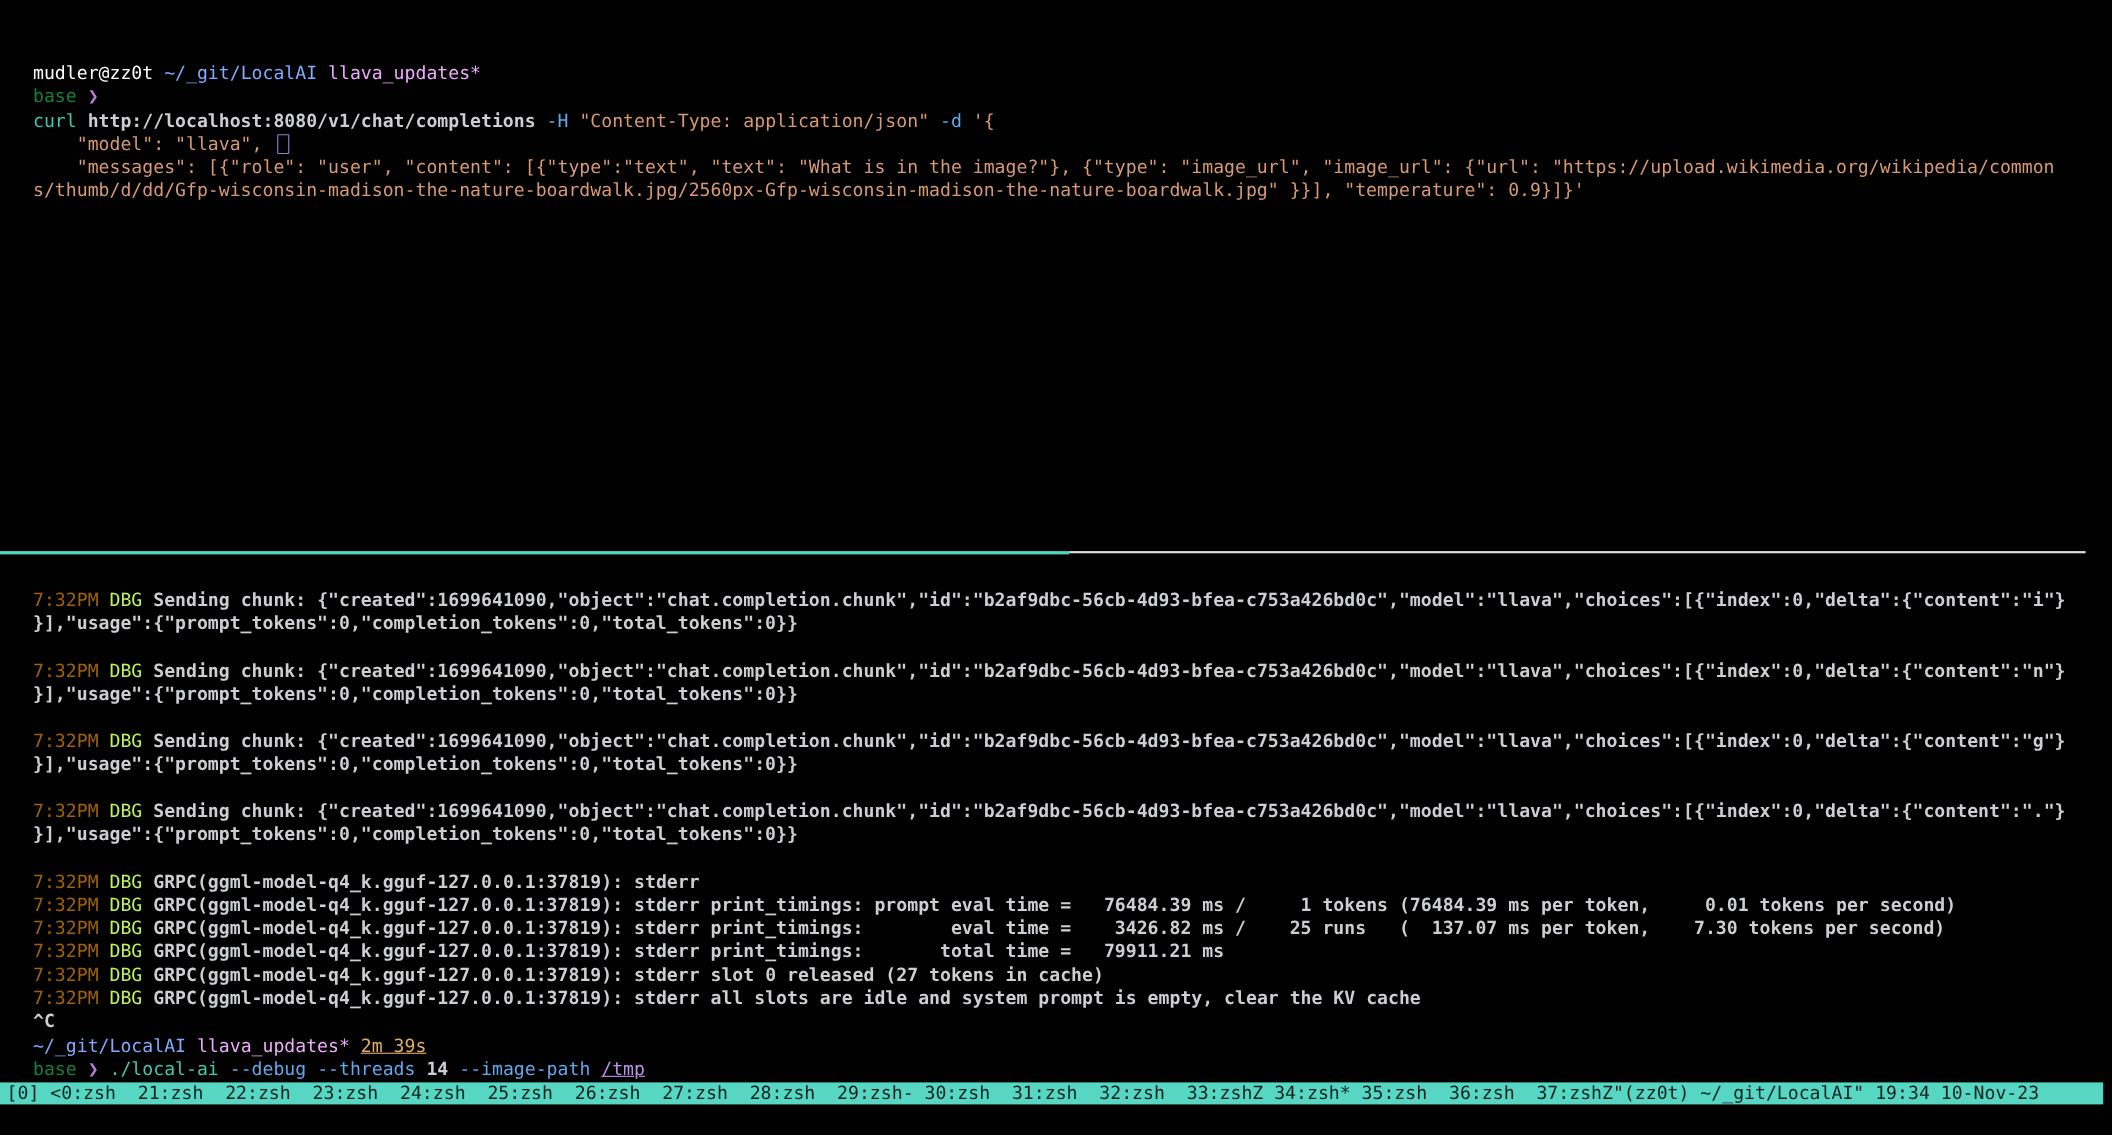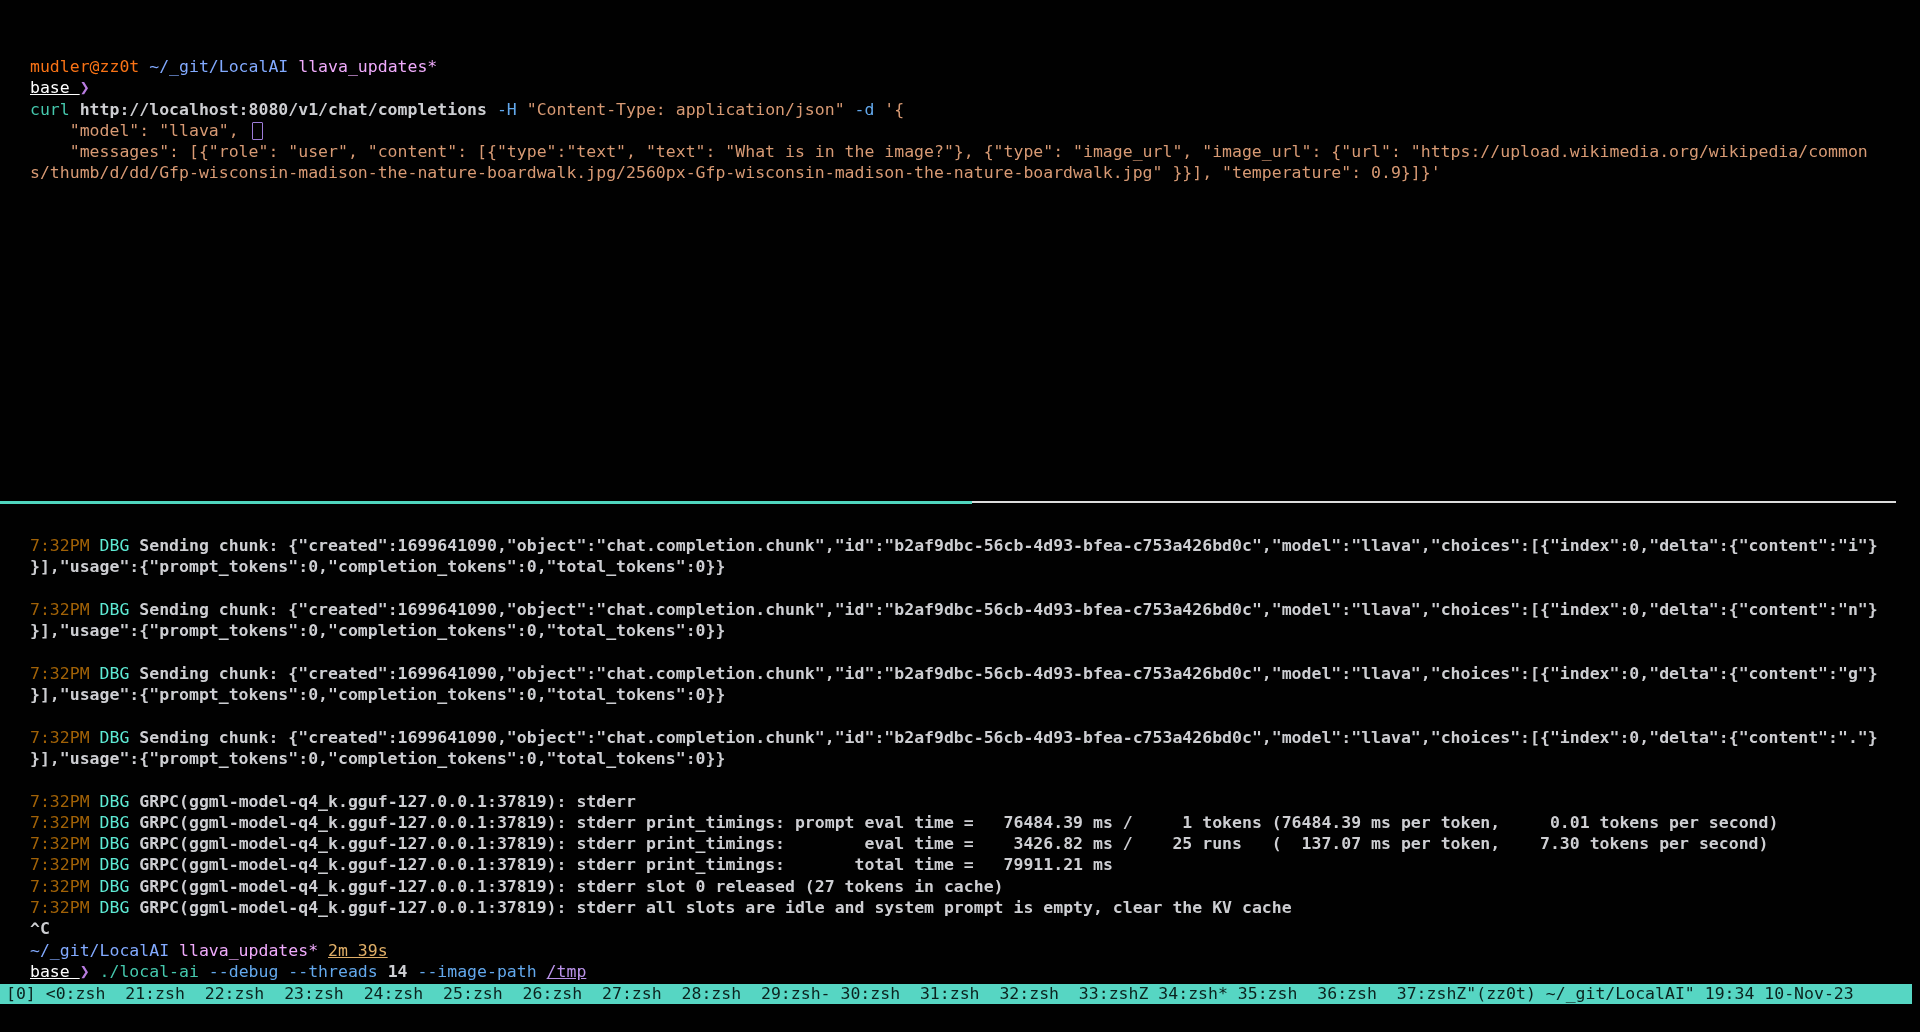--- a/index.html
+++ b/index.html
@@ -11,30 +11,30 @@
     font-size:16.5px;
     line-height:21.3px;
     color:#cdced2;
   }
   .block{position:absolute;white-space:pre;}
   #prompt-block{left:30px;top:56px;}
   #log-block{left:30px;top:535px;}
   .tl{white-space:pre;min-height:21.3px;}
   
   .s-fg{color:#cdced2;font-weight:bold;}
-  .s-host{color:#f97316;}
+  .s-host{color:#ffffff;}
   .s-branch{color:#f0abfc;}
-  .s-dim{color:#ffffff;text-decoration:underline;}
+  .s-dim{color:#15803d;}
   .s-magenta{color:#b87ce0;}
   .s-teal{color:#45c8ad;}
   .s-blue_flag{color:#63a8ec;}
   .s-blue_path{color:#82aaff;margin-top:36px;}
   .s-orange{color:#d89a74;}
   .s-timestamp{color:#a16207;text-align:center;}
-  .s-red_dbg{color:#5eead4;}
+  .s-red_dbg{color:#bef264;}
   .s-yellow{color:#e0af68;text-decoration:underline;}
   .s-magenta_underline{color:#bb93ea;text-decoration:underline;margin-top:45px;}
   .s-cursor{
     display:inline-block;width:9px;height:16px;
     border:1.5px solid #9d7cd8;border-radius:1px;
     vertical-align:text-bottom;margin-left:3px;
   }
   
   #divider{position:absolute;left:0;top:501px;width:1896px;height:3px;}
   #divider .seg-teal{position:absolute;left:0;top:0;width:972px;height:2.5px;background:#4fd6be;}

